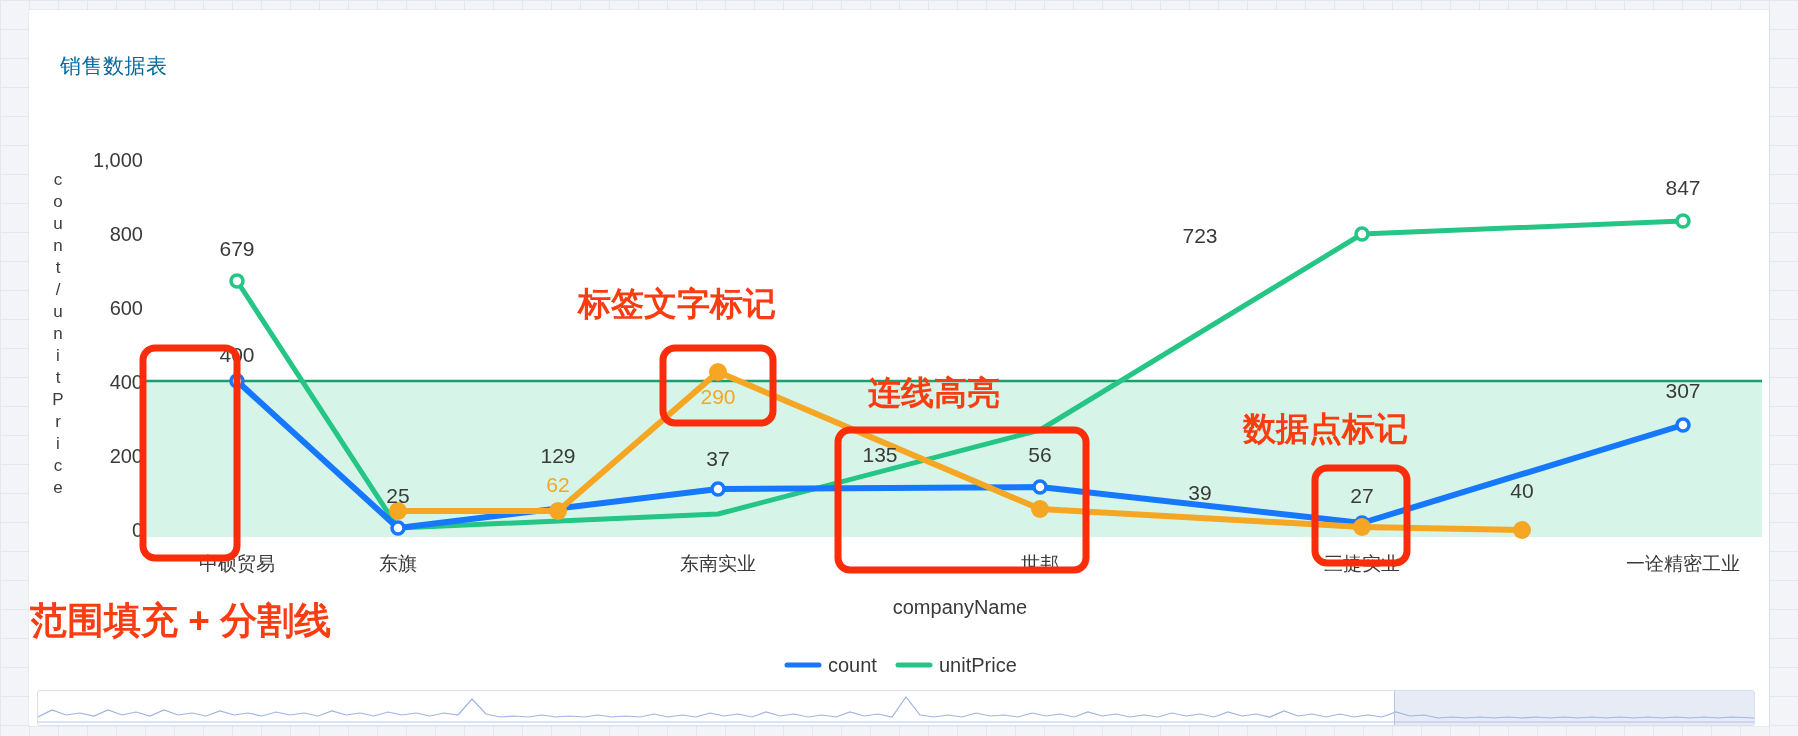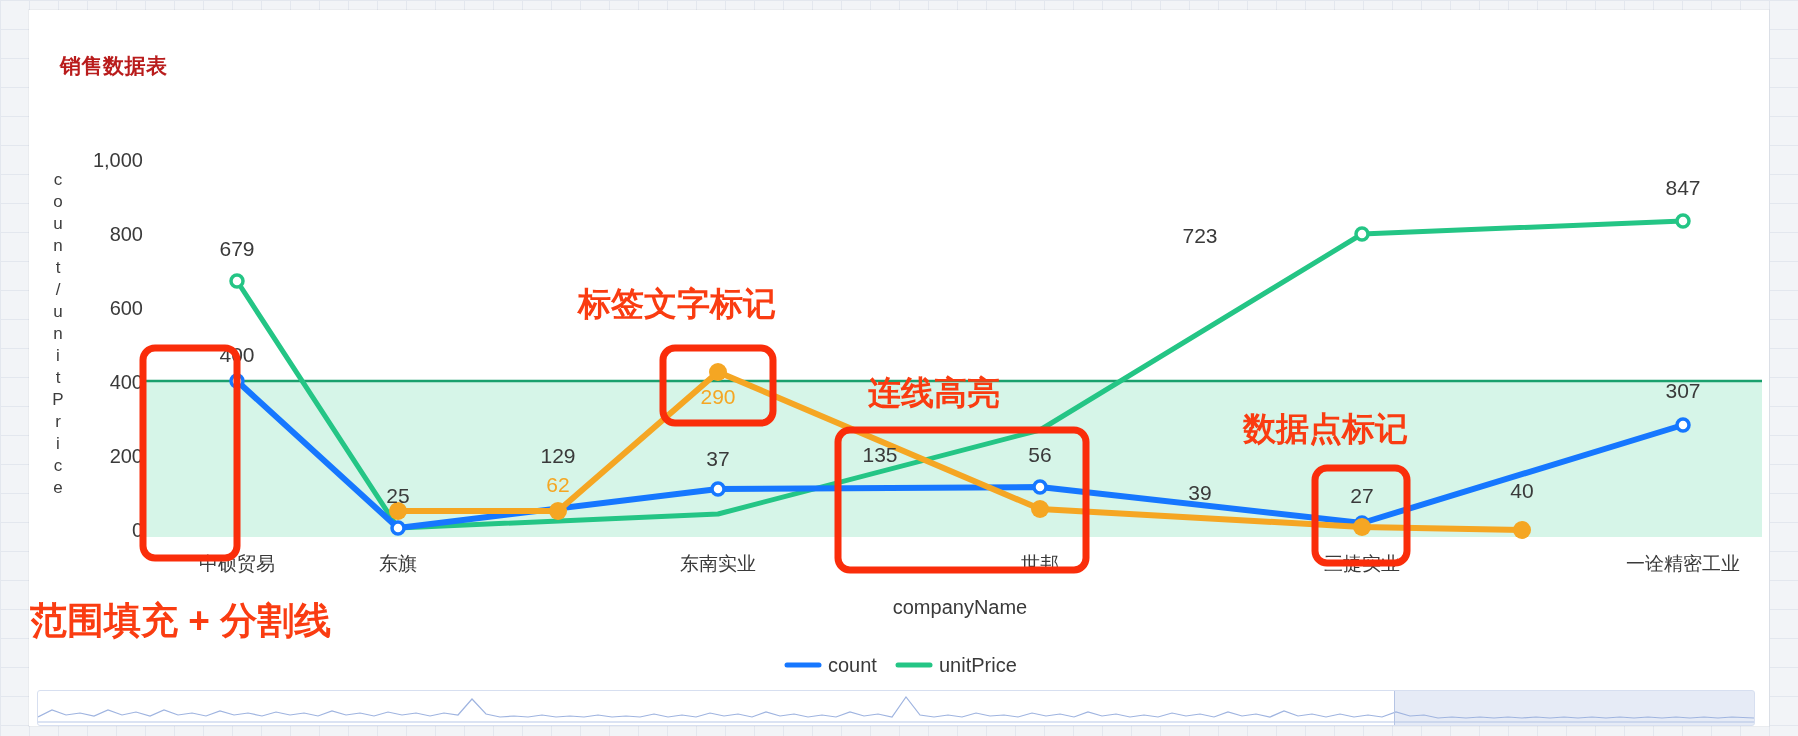--- a/index.html
+++ b/index.html
@@ -21,21 +21,21 @@
   }
   #card{
     position:absolute;
     left:29px;top:10px;
     width:1740px;height:716px;
     background:#ffffff;
     box-shadow:0 0 0 1px rgba(0,0,0,.03);
   }
   #chart-title{
     position:absolute;left:31px;top:42px;
-    font-size:21px;font-weight:bold;color:#b91c1c;
+    font-size:21px;font-weight:normal;color:#0369a1;
     letter-spacing:.5px;
   }
   #plot{
     position:absolute;left:0;top:0;width:1798px;height:736px;
     pointer-events:none;
   }
   .ylabel-char{
     font-size:17px;fill:#3d3d3d;
   }
   .tick-text{font-size:20px;fill:#3a3a3a;}

